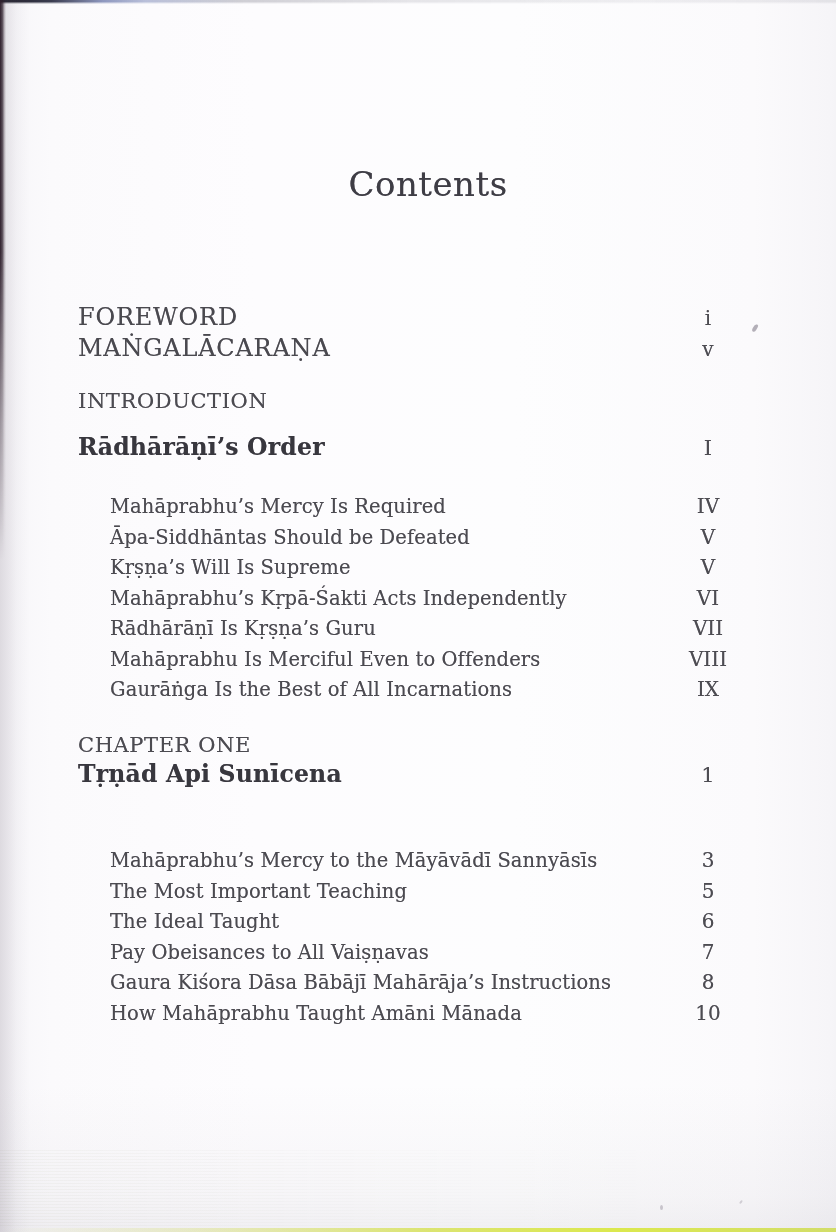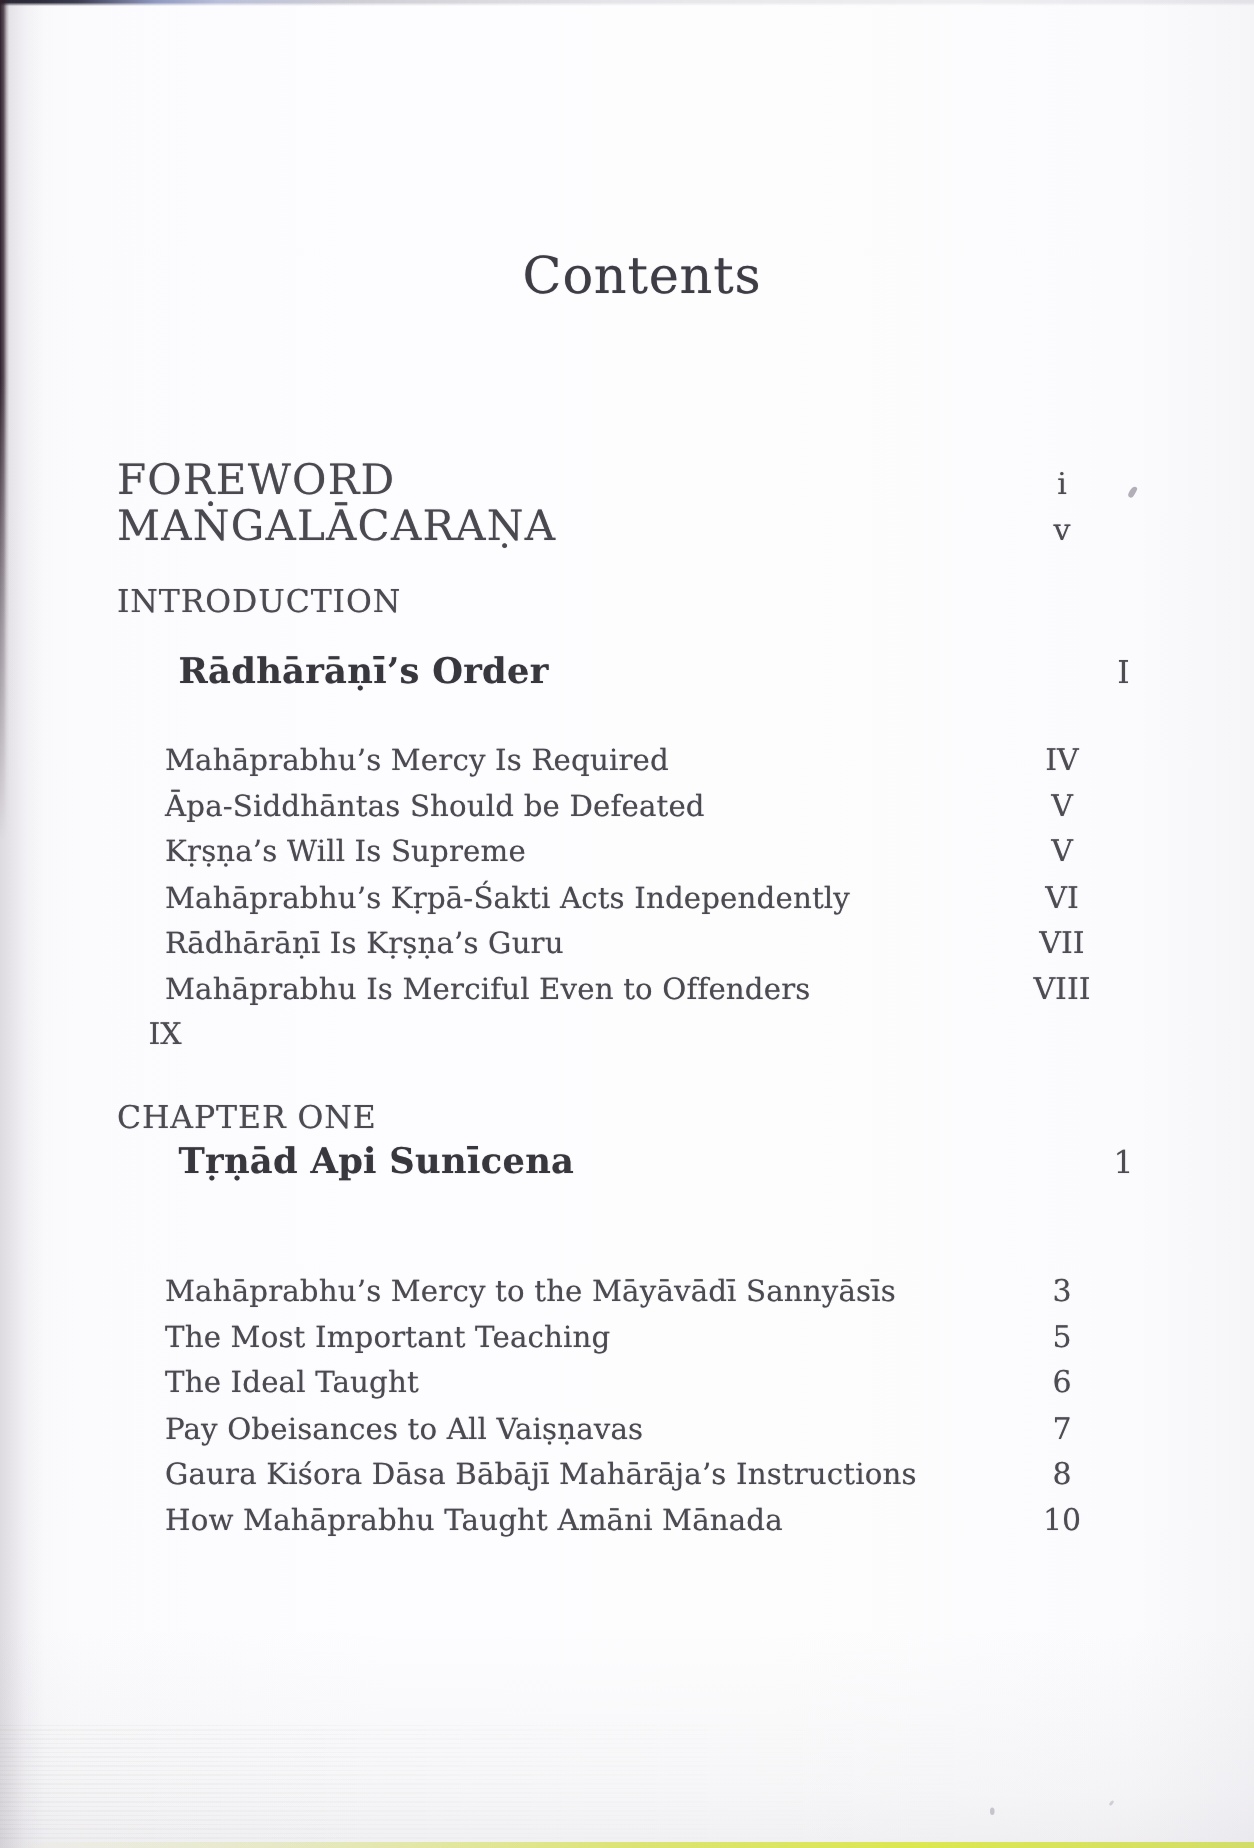--- a/index.html
+++ b/index.html
@@ -101,35 +101,35 @@
     text-align: center;
     font-size: 20px;
     color: #4d4c52;
   }
 
   .front-block {
     position: absolute; left: 78px; top: 303px; width: 662px;
   }
   .front-block .row { height: 31px; }
   .caps-title {
-    font-size: 28px;
+    font-size: 24px;
     letter-spacing: 0.8px;
     color: #4a494f;
   }
 
   .section-heading {
     position: absolute; left: 78px; width: 560px;
     font-size: 21px;
     letter-spacing: 0.6px;
     color: #4c4b51;
   }
   .heading-intro { top: 389px; }
   .heading-chapter { top: 733px; }
 
-  .section-title-row { position: absolute; left: 78px; width: 662px; margin-left: 41px; }
+  .section-title-row { position: absolute; left: 78px; width: 662px; }
   .title-intro { top: 433px; }
   .title-chapter { top: 760px; gap: 31px; }
   .bold-title {
     font-size: 23.5px;
     font-weight: bold;
     letter-spacing: 0.2px;
     color: #38373e;
   }
   .section-title-row .row-page { font-size: 21px; }
 
@@ -204,20 +204,21 @@
     </div>
     <div class="row">
       <span class="item-title txt">Rādhārāṇī Is Kṛṣṇa’s Guru</span>
       <span class="row-page txt">VII</span>
     </div>
     <div class="row">
       <span class="item-title txt">Mahāprabhu Is Merciful Even to Offenders</span>
       <span class="row-page txt">VIII</span>
     </div>
     <div class="row">
+      <span class="item-title txt">Gaurāṅga Is the Best of All Incarnations</span>
       <span class="row-page txt">IX</span>
     </div>
   </div>
 
   <div class="section-heading heading-chapter txt">CHAPTER ONE</div>
   <div class="row section-title-row title-chapter">
     <span class="bold-title txt">Tṛṇād Api Sunīcena</span>
     <span class="row-page txt">1</span>
   </div>
   <div class="items-block items-chapter">

